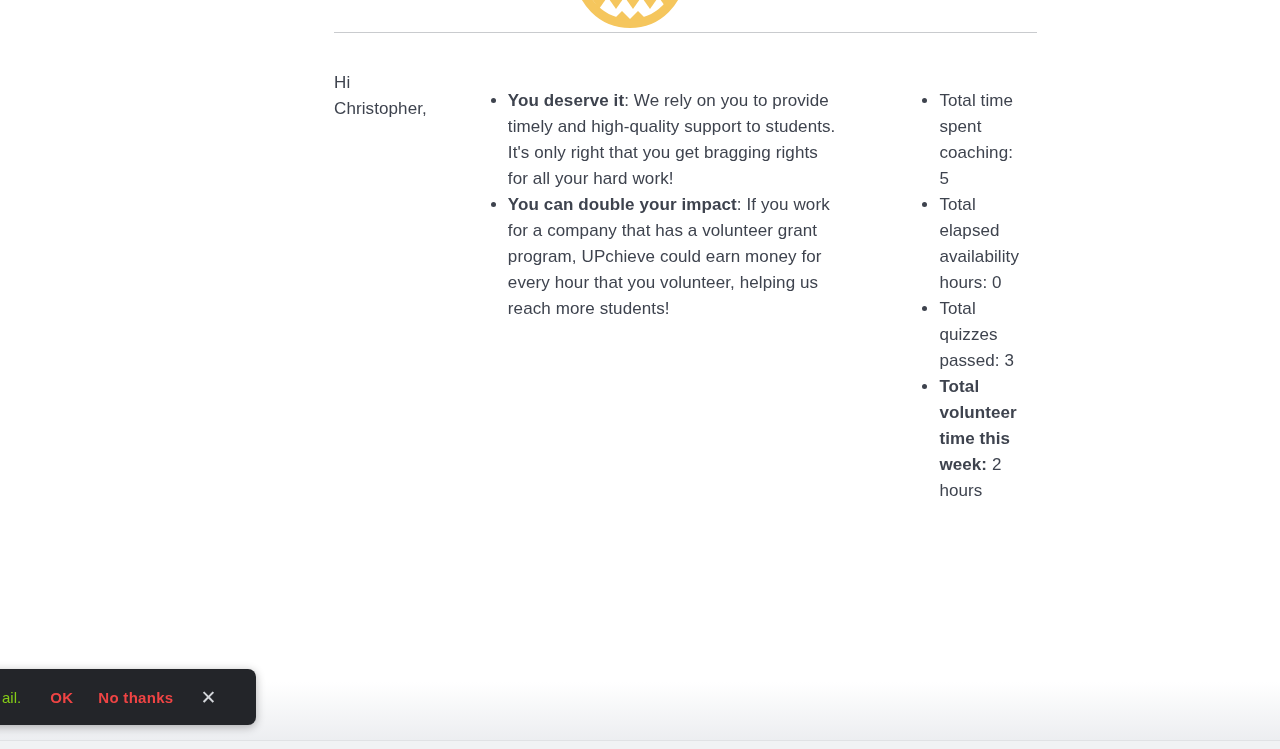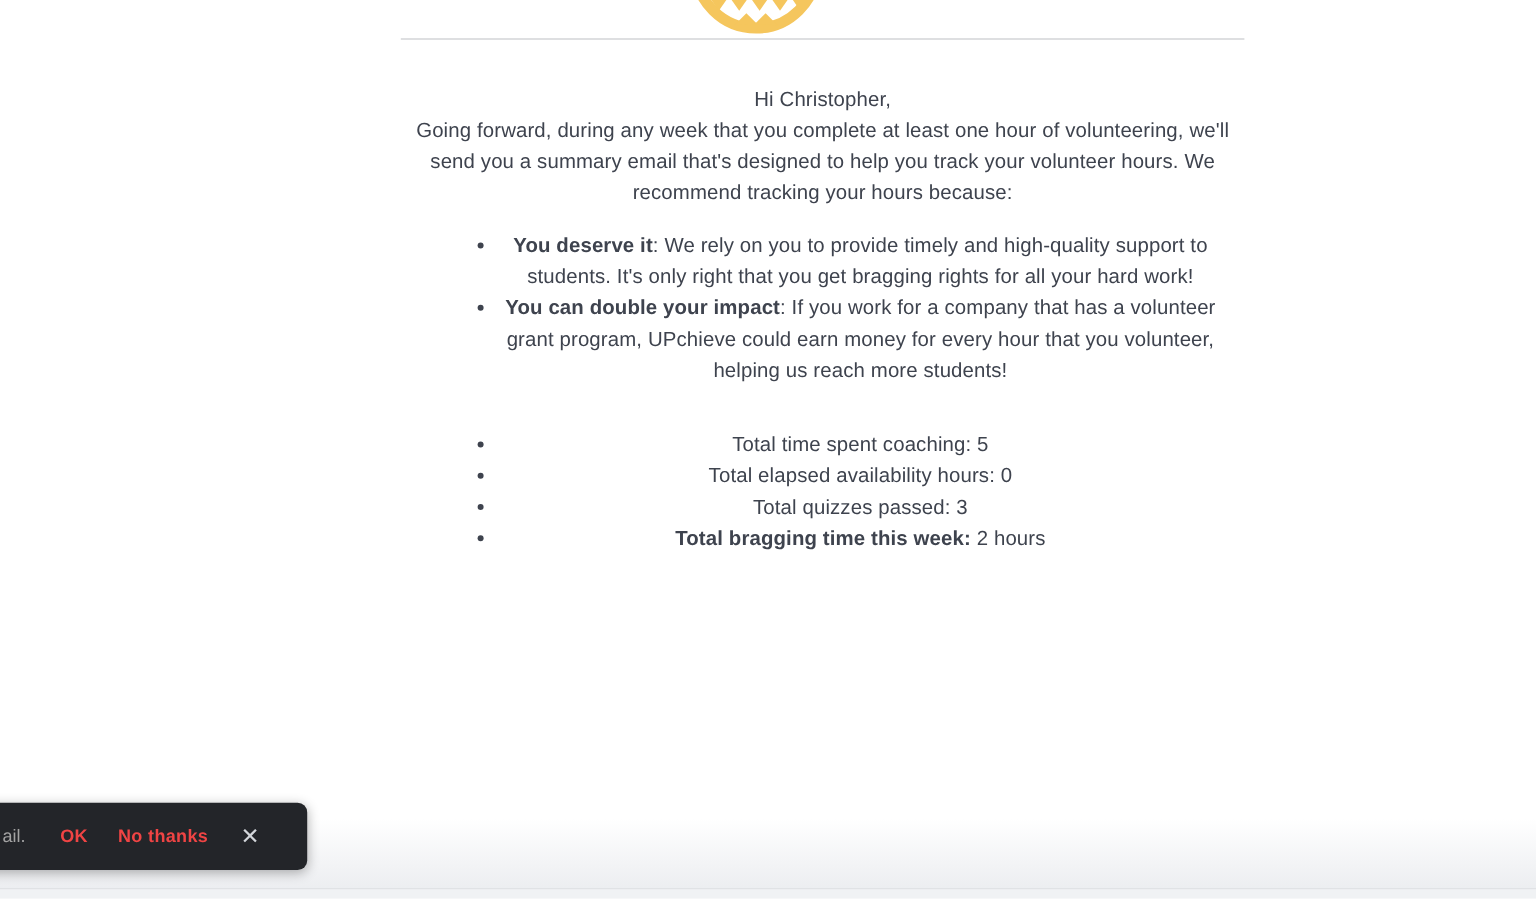--- a/index.html
+++ b/index.html
@@ -10,24 +10,23 @@
 
   
   .logo-wrap { position: absolute; left: 565px; top: 0; width: 130px; height: 30px; }
 
   
   .divider { position: absolute; left: 334px; top: 32px; width: 703px; height: 1px; background: #c9cbce; }
 
   
   .email-body {
     position: absolute; left: 334px; top: 70px; width: 703px;
-    display: flex; flex-direction: column;
+    display: flex; 
     font-size: 17px; line-height: 26px; color: #3e434e;
     letter-spacing: 0.1px;
-    text-align: center;
   }
   .email-body p { margin: 0; }
   .mb-greeting   { margin-bottom: 25px; }
   .mb-intro      { margin-bottom: 25px; }
   .mb-tracking   { margin-bottom: 14px; }
   .mb-reasons    { margin-bottom: 22px; }
   .mb-links      { margin-bottom: 25px; }
   .mb-summintro  { margin-bottom: 19px; }
 
   ul.bullets { list-style: disc outside; margin: 18px; padding-left: 63px; }
@@ -50,21 +49,21 @@
 
   
   .toast {
     position: absolute; left: -40px; top: 669px; width: 296px; height: 56px;
     background: #232529; border-radius: 8px;
     display: flex; align-items: center; padding-left: 42px;
     box-shadow: 0 2px 10px rgba(0,0,0,0.3);
     z-index: 10;
     font-size: 15px;
   }
-  .toast-message { color: #a3a3a3; white-space: nowrap; }
+  .toast-message { color: #84cc16; white-space: nowrap; }
   .toast-action {
     background: none; border: none; cursor: pointer;
     color: #ef4444; font-family: inherit; font-size: 15px; font-weight: 600;
     letter-spacing: 0.3px; white-space: nowrap; padding: 0;
   }
   .toast-ok { margin-left: 29px; }
   .toast-nothanks { margin-left: 25px; }
   .toast-close {
     background: none; border: none; cursor: pointer;
     color: #d3d6da; font-size: 19px; line-height: 1; margin-left: 27px; padding: 0;
@@ -91,34 +90,33 @@
     </svg>
   </div>
 
   <div class="divider"></div>
 
   <div class="email-body">
 
     <p class="mb-greeting">Hi Christopher,</p>
 
 
-    <p class="mb-tracking">Going forward, during any week that you complete at least one hour of volunteering, we'll send you a summary email that's designed to help you track your volunteer hours. We recommend tracking your hours because:</p>
 
     <ul class="bullets mb-reasons">
       <li><span class="bold">You deserve it</span><span>: We rely on you to provide timely and high-quality support to students. It's only right that you get bragging rights for all your hard work!</span></li>
       <li><span class="bold">You can double your impact</span><span>: If you work for a company that has a volunteer grant program, UPchieve could earn money for every hour that you volunteer, helping us reach more students!</span></li>
     </ul>
 
 
 
     <ul class="bullets">
       <li><span>Total time spent coaching: 5</span></li>
       <li><span>Total elapsed availability hours: 0</span></li>
       <li><span>Total quizzes passed: 3</span></li>
-      <li><span class="bold">Total bragging time this week:</span><span> 2 hours</span></li>
+      <li><span class="bold">Total volunteer time this week:</span><span> 2 hours</span></li>
     </ul>
 
   </div>
 
   <div class="bottom-fade"></div>
   <div class="bottom-band"></div>
 
   <div class="toast">
     <span class="toast-message">ail.</span>
     <button class="toast-action toast-ok">OK</button>

